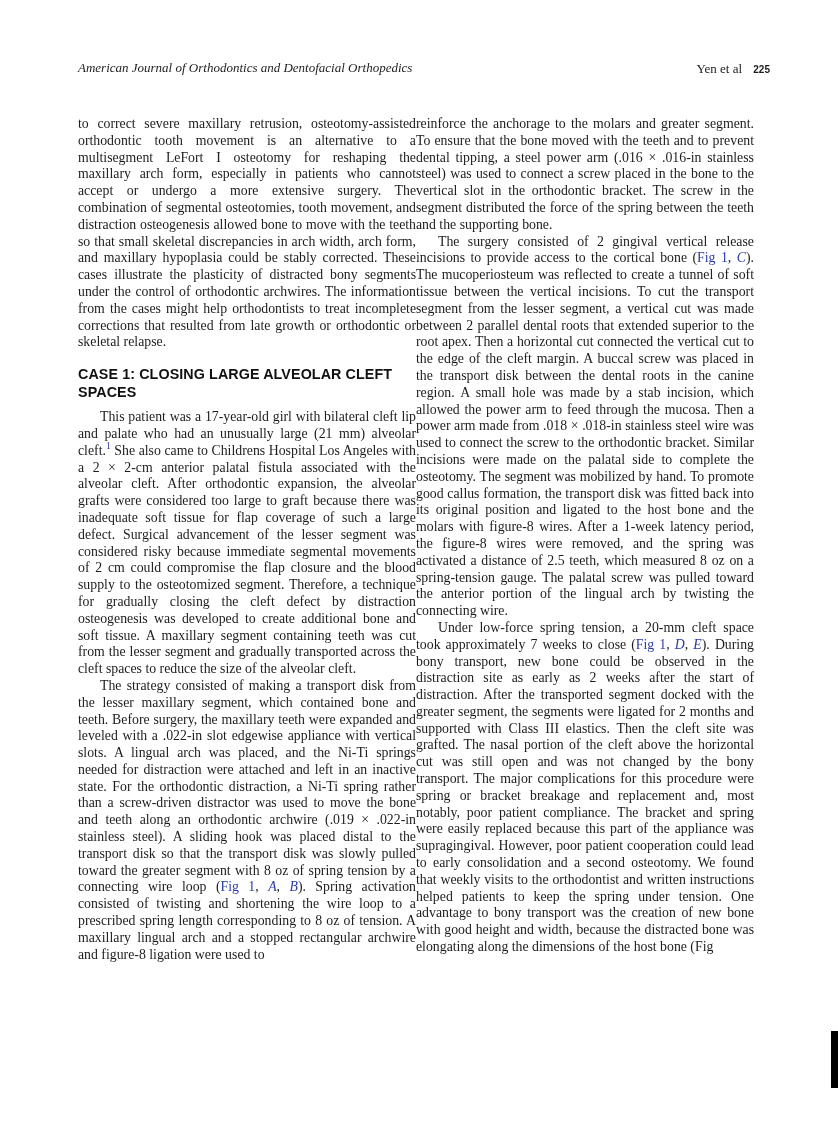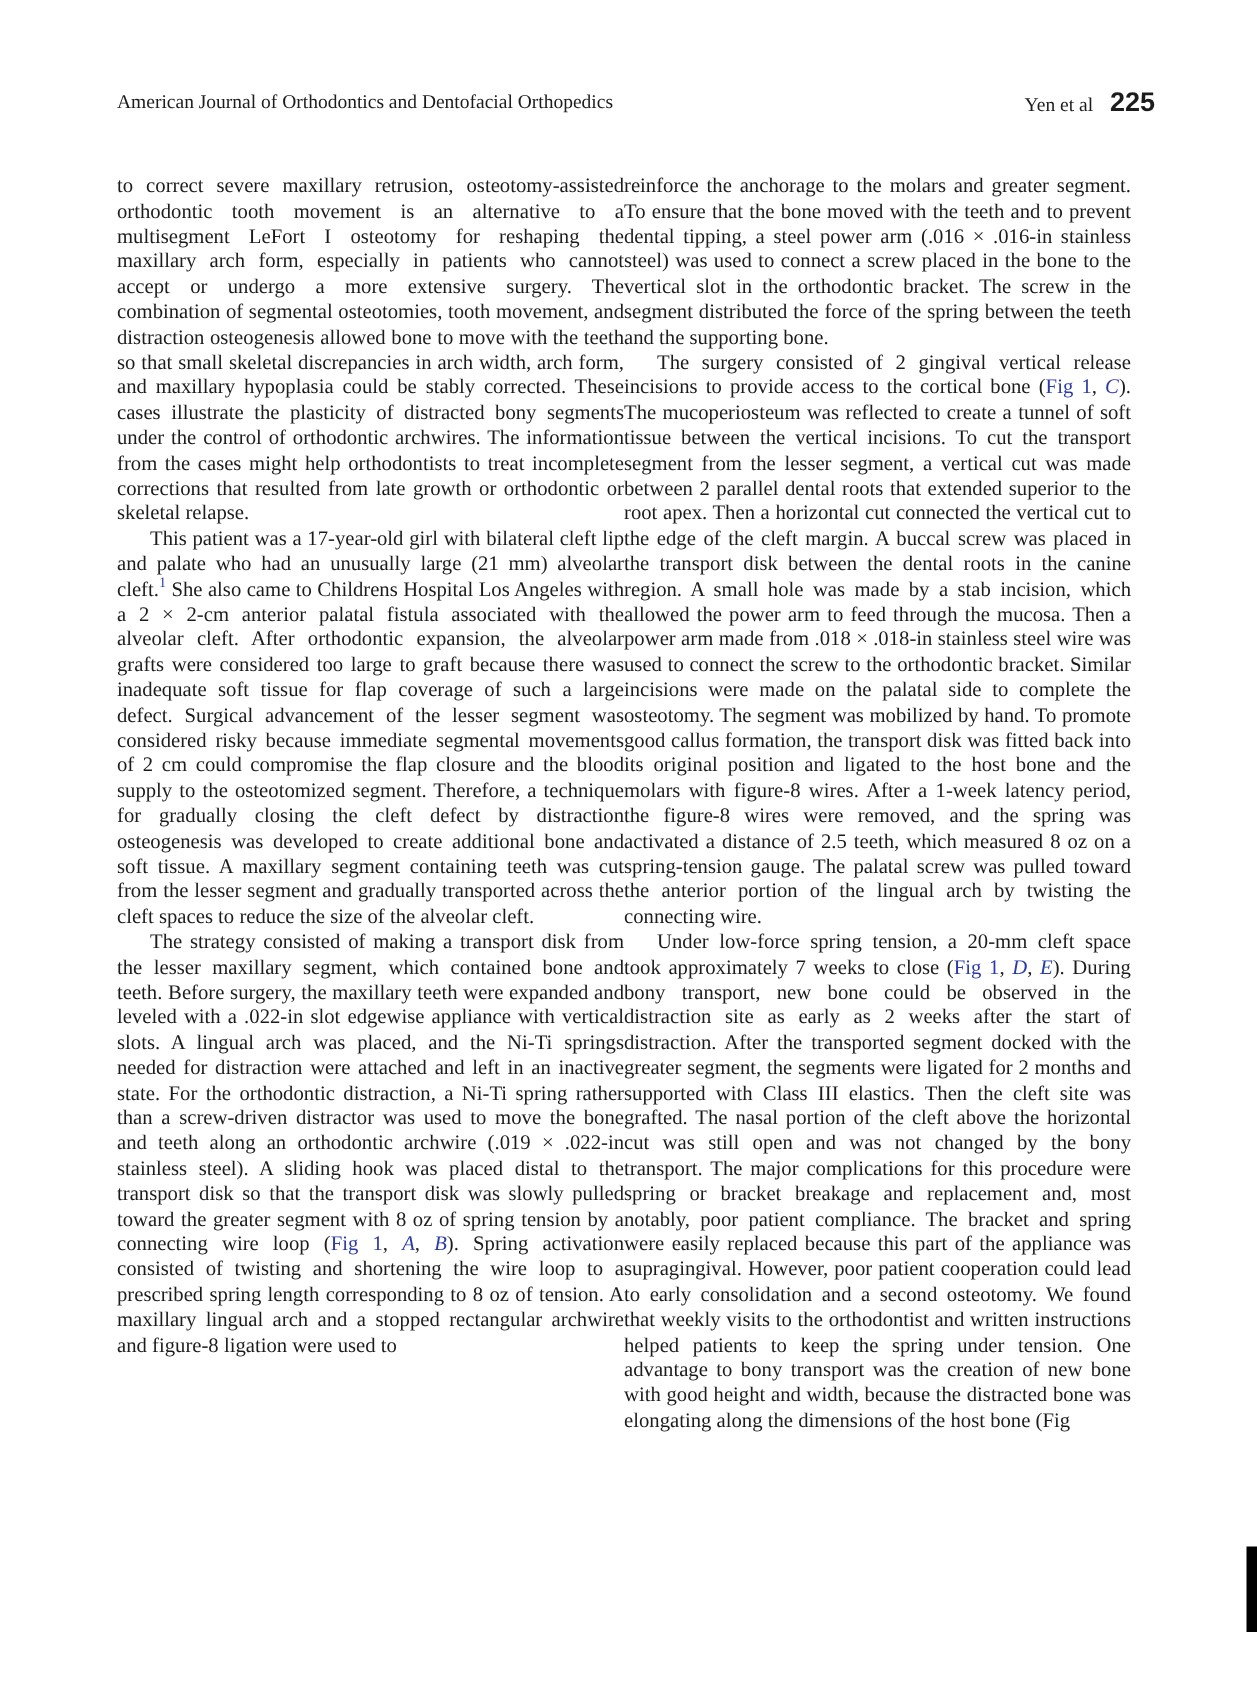--- a/index.html
+++ b/index.html
@@ -22,31 +22,32 @@
     left: 78px;
     top: 60px;
     width: 692px;
     display: flex;
     justify-content: space-between;
     align-items: flex-start;
     font-size: 13px;
     line-height: 15.5px;
   }
   .runhead .jtitle {
+    font-style: italic;
   }
   .runhead .h-right {
     white-space: nowrap;
     padding-top: 1px;
   }
   .runhead .authors {
   }
   .runhead .pagenum {
     font-family: "Liberation Sans", sans-serif;
     font-weight: bold;
-    font-size: 18px;
+    font-size: 10px;
     margin-left: 8px;
   }
   
   .columns {
     position: absolute;
     left: 78px;
     top: 116px;
     width: 692px;
     display: flex;
   }
@@ -103,20 +104,21 @@
     </div>
     <div class="h-right">
       <span class="authors">Yen et al</span>
       <span class="pagenum">225</span>
     </div>
   </header>
 
   <main class="columns">
     <div class="col">
       <p><span>to correct severe maxillary retrusion, osteotomy-assisted orthodontic tooth movement is an alternative to a multisegment LeFort I osteotomy for reshaping the maxillary arch form, especially in patients who cannot accept or undergo a more extensive surgery. The combination of segmental osteotomies, tooth movement, and distraction osteogenesis allowed bone to move with the teeth so that small skeletal discrepancies in arch width, arch form, and maxillary hypoplasia could be stably corrected. These cases illustrate the plasticity of distracted bony segments under the control of orthodontic archwires. The information from the cases might help orthodontists to treat incomplete corrections that resulted from late growth or orthodontic or skeletal relapse.</span></p>
+      <h2 class="case-heading">CASE 1: CLOSING LARGE ALVEOLAR CLEFT SPACES</h2>
       <p class="indent"><span>This patient was a 17-year-old girl with bilateral cleft lip and palate who had an unusually large (21 mm) alveolar cleft.</span><span class="s-sup" style="color: rgb(43, 59, 168);">1</span><span> She also came to Childrens Hospital Los Angeles with a 2 × 2-cm anterior palatal fistula associated with the alveolar cleft. After orthodontic expansion, the alveolar grafts were considered too large to graft because there was inadequate soft tissue for flap coverage of such a large defect. Surgical advancement of the lesser segment was considered risky because immediate segmental movements of 2 cm could compromise the flap closure and the blood supply to the osteotomized segment. Therefore, a technique for gradually closing the cleft defect by distraction osteogenesis was developed to create additional bone and soft tissue. A maxillary segment containing teeth was cut from the lesser segment and gradually transported across the cleft spaces to reduce the size of the alveolar cleft.</span></p>
       <p class="indent"><span>The strategy consisted of making a transport disk from the lesser maxillary segment, which contained bone and teeth. Before surgery, the maxillary teeth were expanded and leveled with a .022-in slot edgewise appliance with vertical slots. A lingual arch was placed, and the Ni-Ti springs needed for distraction were attached and left in an inactive state. For the orthodontic distraction, a Ni-Ti spring rather than a screw-driven distractor was used to move the bone and teeth along an orthodontic archwire (.019 × .022-in stainless steel). A sliding hook was placed distal to the transport disk so that the transport disk was slowly pulled toward the greater segment with 8 oz of spring tension by a connecting wire loop (</span><span class="s-link" style="color: rgb(43, 59, 168);">Fig 1</span><span>, </span><span class="s-emlink" style="color: rgb(43, 59, 168);">A</span><span>, </span><span class="s-emlink" style="color: rgb(43, 59, 168);">B</span><span>). Spring activation consisted of twisting and shortening the wire loop to a prescribed spring length corresponding to 8 oz of tension. A maxillary lingual arch and a stopped rectangular archwire and figure-8 ligation were used to</span></p>
     </div>
     <div class="col">
       <p><span>reinforce the anchorage to the molars and greater segment. To ensure that the bone moved with the teeth and to prevent dental tipping, a steel power arm (.016 × .016-in stainless steel) was used to connect a screw placed in the bone to the vertical slot in the orthodontic bracket. The screw in the segment distributed the force of the spring between the teeth and the supporting bone.</span></p>
       <p class="indent"><span>The surgery consisted of 2 gingival vertical release incisions to provide access to the cortical bone (</span><span class="s-link" style="color: rgb(43, 59, 168);">Fig 1</span><span>, </span><span class="s-emlink" style="color: rgb(43, 59, 168);">C</span><span>). The mucoperiosteum was reflected to create a tunnel of soft tissue between the vertical incisions. To cut the transport segment from the lesser segment, a vertical cut was made between 2 parallel dental roots that extended superior to the root apex. Then a horizontal cut connected the vertical cut to the edge of the cleft margin. A buccal screw was placed in the transport disk between the dental roots in the canine region. A small hole was made by a stab incision, which allowed the power arm to feed through the mucosa. Then a power arm made from .018 × .018-in stainless steel wire was used to connect the screw to the orthodontic bracket. Similar incisions were made on the palatal side to complete the osteotomy. The segment was mobilized by hand. To promote good callus formation, the transport disk was fitted back into its original position and ligated to the host bone and the molars with figure-8 wires. After a 1-week latency period, the figure-8 wires were removed, and the spring was activated a distance of 2.5 teeth, which measured 8 oz on a spring-tension gauge. The palatal screw was pulled toward the anterior portion of the lingual arch by twisting the connecting wire.</span></p>
       <p class="indent"><span>Under low-force spring tension, a 20-mm cleft space took approximately 7 weeks to close (</span><span class="s-link" style="color: rgb(43, 59, 168);">Fig 1</span><span>, </span><span class="s-emlink" style="color: rgb(43, 59, 168);">D</span><span>, </span><span class="s-emlink" style="color: rgb(43, 59, 168);">E</span><span>). During bony transport, new bone could be observed in the distraction site as early as 2 weeks after the start of distraction. After the transported segment docked with the greater segment, the segments were ligated for 2 months and supported with Class III elastics. Then the cleft site was grafted. The nasal portion of the cleft above the horizontal cut was still open and was not changed by the bony transport. The major complications for this procedure were spring or bracket breakage and replacement and, most notably, poor patient compliance. The bracket and spring were easily replaced because this part of the appliance was supragingival. However, poor patient cooperation could lead to early consolidation and a second osteotomy. We found that weekly visits to the orthodontist and written instructions helped patients to keep the spring under tension. One advantage to bony transport was the creation of new bone with good height and width, because the distracted bone was elongating along the dimensions of the host bone (Fig</span></p>
     </div>
   </main>
 

